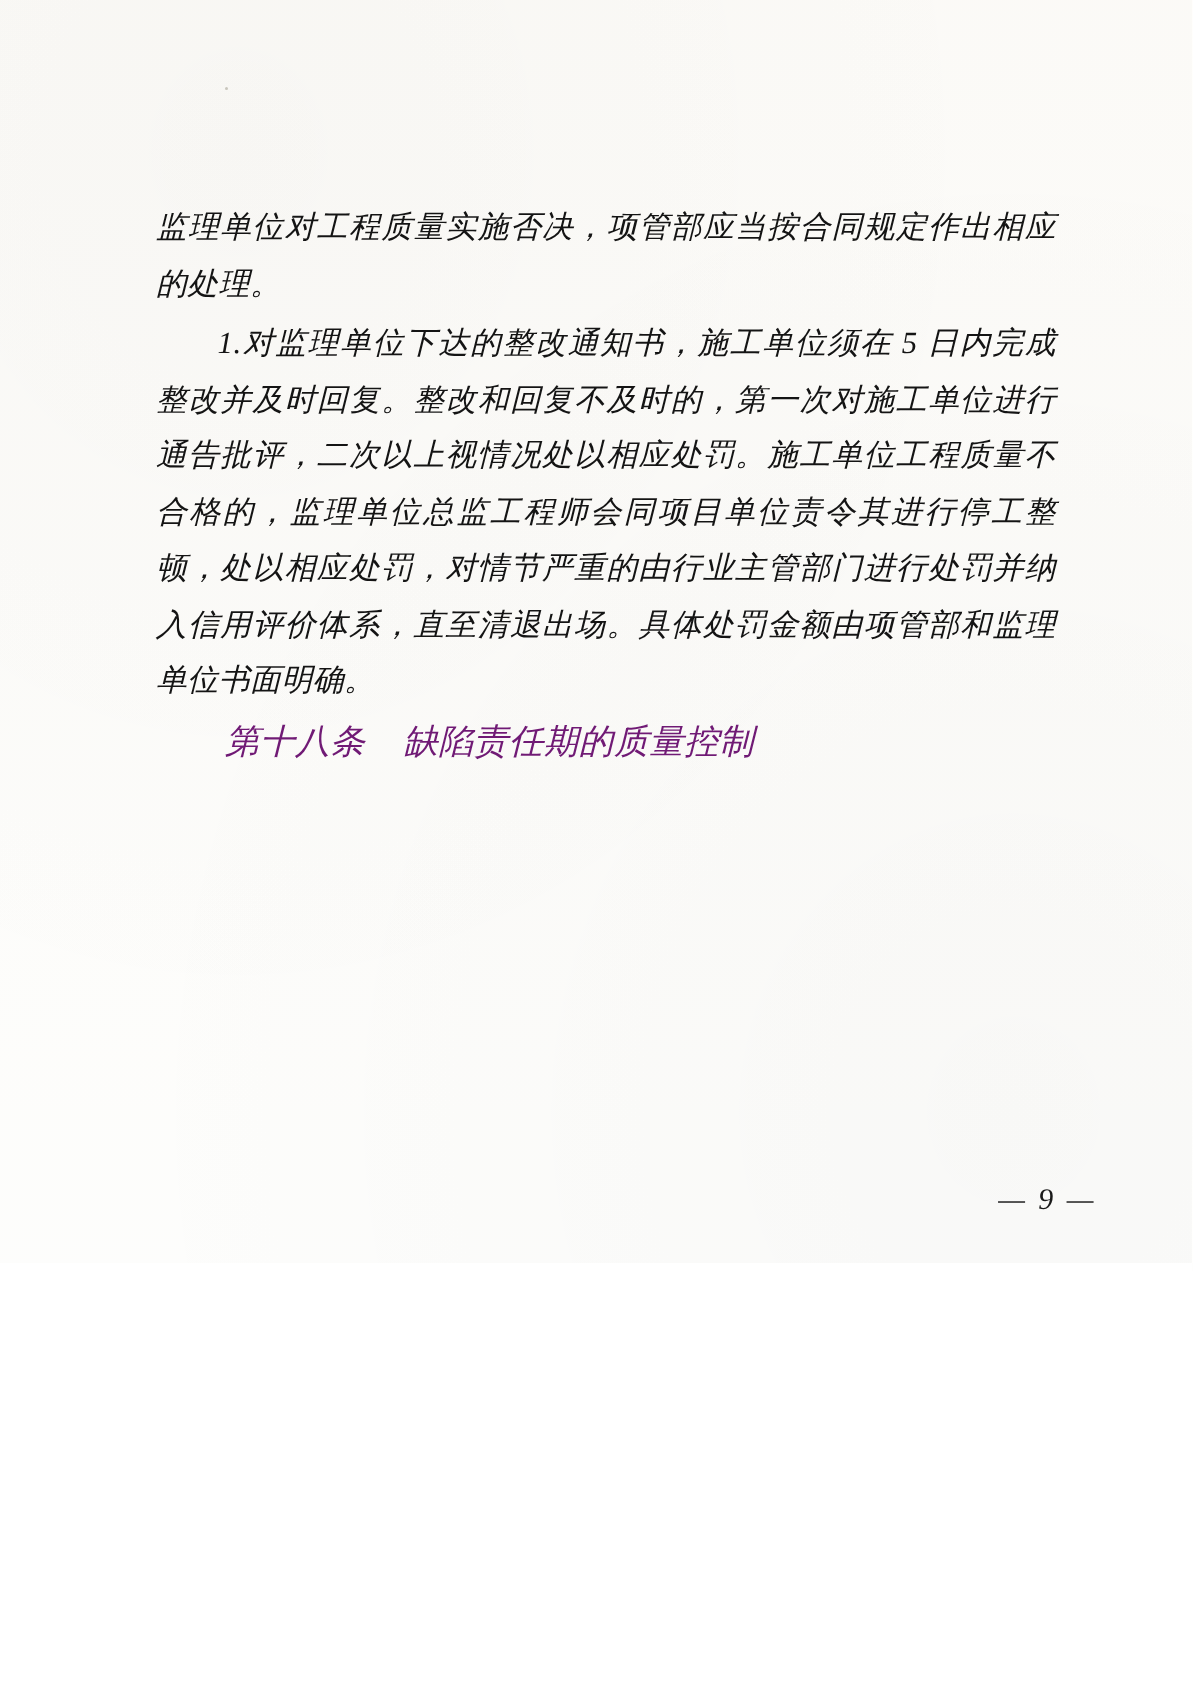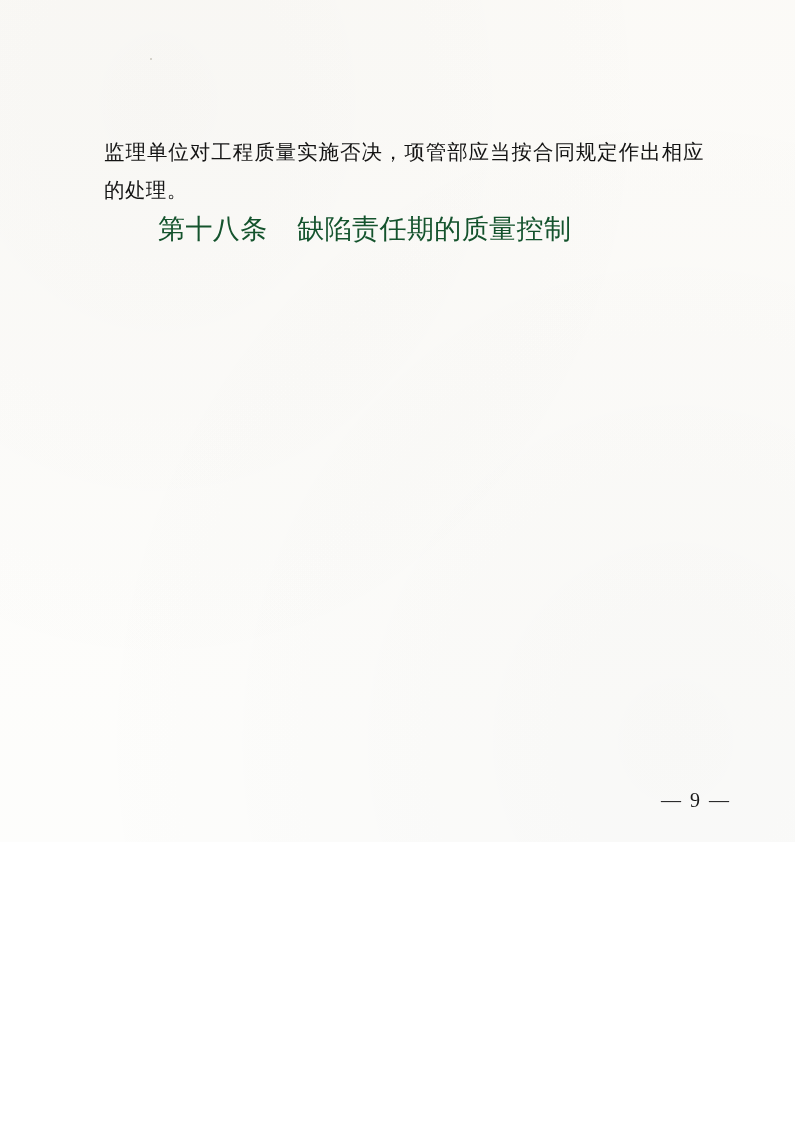--- a/index.html
+++ b/index.html
@@ -7,20 +7,21 @@
     padding: 0;
     background: #ffffff;
   }
   .page {
     position: relative;
     width: 795px;
     height: 842px;
     background: #fdfdfb;
     overflow: hidden;
     font-family: "Liberation Serif", "DejaVu Serif", serif;
+    font-style: italic;
   }
   
   .page::before {
     content: "";
     position: absolute;
     inset: 0;
     background:
       radial-gradient(ellipse at 20% 12%, rgba(0,0,0,0.015), rgba(0,0,0,0) 60%),
       radial-gradient(ellipse at 85% 88%, rgba(0,0,0,0.02), rgba(0,0,0,0) 65%),
       linear-gradient(180deg, rgba(250,248,244,0.6), rgba(255,255,255,0.2));
@@ -40,24 +41,24 @@
     color: #141414;
     text-align: justify;
     text-justify: inter-ideograph;
     font-family: "Liberation Serif", "DejaVu Serif", serif;
   }
   p.indent {
     text-indent: 2em;
   }
   .article-line {
     margin: 0;
-    font-size: 27px;
+    font-size: 23px;
     line-height: 37.5px;
     letter-spacing: 0.4px;
-    color: #14532d;
+    color: #701a75;
     text-indent: 2em;
   }
   .article-gap {
     display: inline-block;
     width: 1.1em;
   }
   .page-number {
     position: absolute;
     left: 0;
     right: 64px;
@@ -81,20 +82,21 @@
 <div class="page">
 
   <div class="speck" style="left:322px; top:1034px; width:4px; height:4px;"></div>
   <div class="speck" style="left:150px; top:58px; width:2px; height:2px;"></div>
   <div class="speck" style="left:660px; top:990px; width:2px; height:2px;"></div>
 
   <div class="content">
 
     <p class="body-par">监理单位对工程质量实施否决，项管部应当按合同规定作出相应的处理。</p>
 
+    <p class="body-par indent">1.对监理单位下达的整改通知书，施工单位须在 5 日内完成整改并及时回复。整改和回复不及时的，第一次对施工单位进行通告批评，二次以上视情况处以相应处罚。施工单位工程质量不合格的，监理单位总监工程师会同项目单位责令其进行停工整顿，处以相应处罚，对情节严重的由行业主管部门进行处罚并纳入信用评价体系，直至清退出场。具体处罚金额由项管部和监理单位书面明确。</p>
 
 
     <p class="article-line"><span>第十八条</span><span class="article-gap"></span><span>缺陷责任期的质量控制</span></p>
 
 
   </div>
 
   <div class="page-number">— 9 —</div>
 
 </div>

